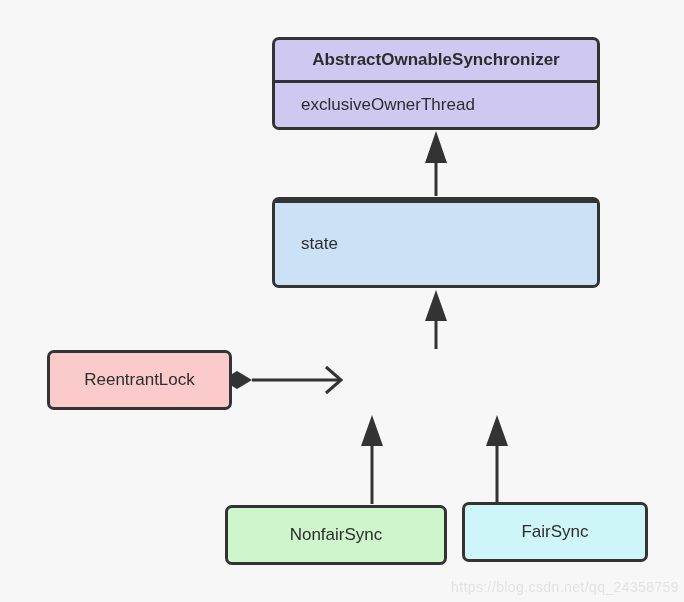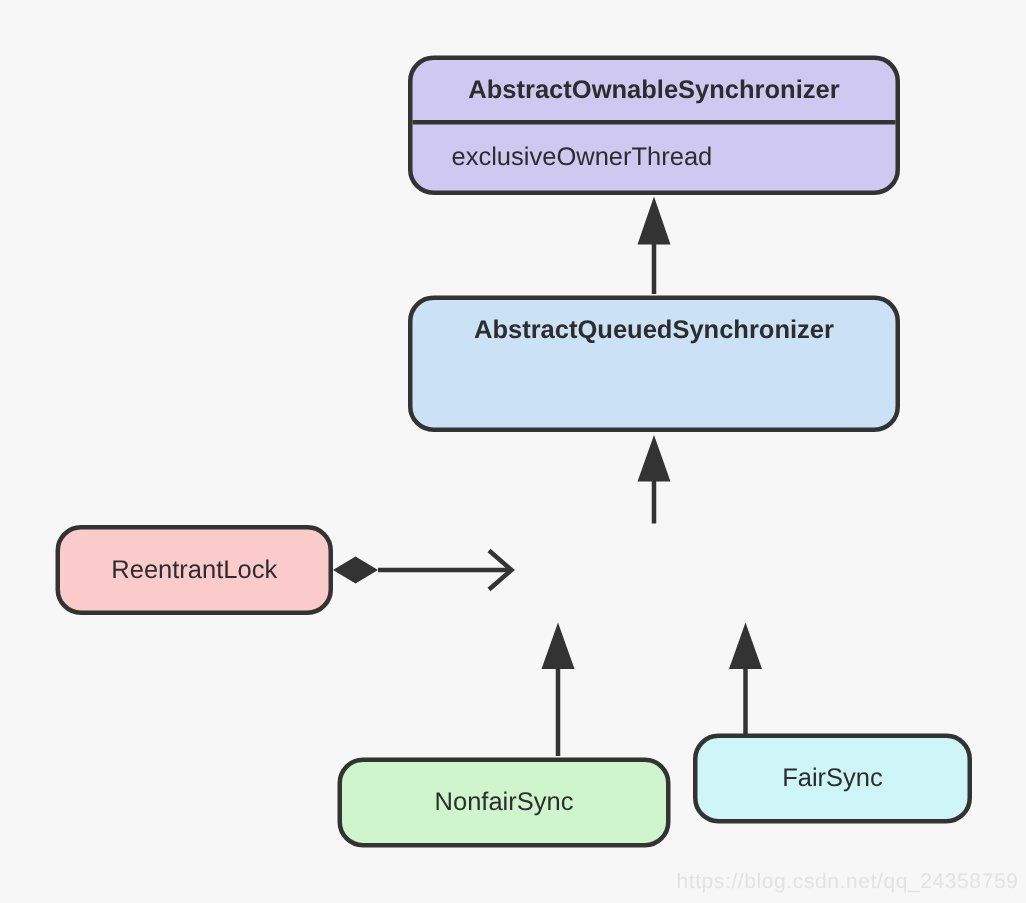--- a/index.html
+++ b/index.html
@@ -14,21 +14,21 @@
   }
   .connectors {
     position: absolute;
     left: 0; top: 0;
     width: 684px; height: 602px;
     pointer-events: none;
   }
   .node {
     position: absolute;
     border: 3px solid var(--line, #333333);
-    border-radius: 17px;
+    border-radius: 7px;
     box-sizing: border-box;
   }
   .node-simple {
     display: flex;
     align-items: center;
     justify-content: center;
     font-size: 17px;
   }
   .node-two {
     display: flex;
@@ -93,30 +93,30 @@
       <polyline points="326,367 341,380 326,393" fill="none" stroke="currentColor" stroke-width="3"></polyline>
     </g>
   </svg>
 
   <div class="node node-two" style="left: 272px; top: 37px; width: 328px; height: 93px; background: rgb(207, 200, 240);">
     <div class="node-title">AbstractOwnableSynchronizer</div>
     <div class="node-field">exclusiveOwnerThread</div>
   </div>
 
   <div class="node node-two" style="left: 272px; top: 197px; width: 328px; height: 91px; background: rgb(203, 225, 246);">
-    <div class="node-title">AbstractQueuedSynchronizer</div>
+    <div class="node-field">state</div>
   </div>
 
-  <div class="node node-simple" style="left: 37px; top: 350px; width: 185px; height: 60px; background: rgb(251, 202, 202);">
+  <div class="node node-simple" style="left: 47px; top: 350px; width: 185px; height: 60px; background: rgb(251, 202, 202);">
     <span>ReentrantLock</span>
   </div>
 
 
   <div class="node node-simple" style="left: 225px; top: 505px; width: 222px; height: 60px; background: rgb(207, 245, 204);">
     <span>NonfairSync</span>
   </div>
 
-  <div class="node node-simple" style="left: 462px; top: 489px; width: 186px; height: 60px; background: rgb(206, 246, 248);">
+  <div class="node node-simple" style="left: 462px; top: 502px; width: 186px; height: 60px; background: rgb(206, 246, 248);">
     <span>FairSync</span>
   </div>
 
   <div class="watermark">https://blog.csdn.net/qq_24358759</div>
 </div>
 
 </body></html>

